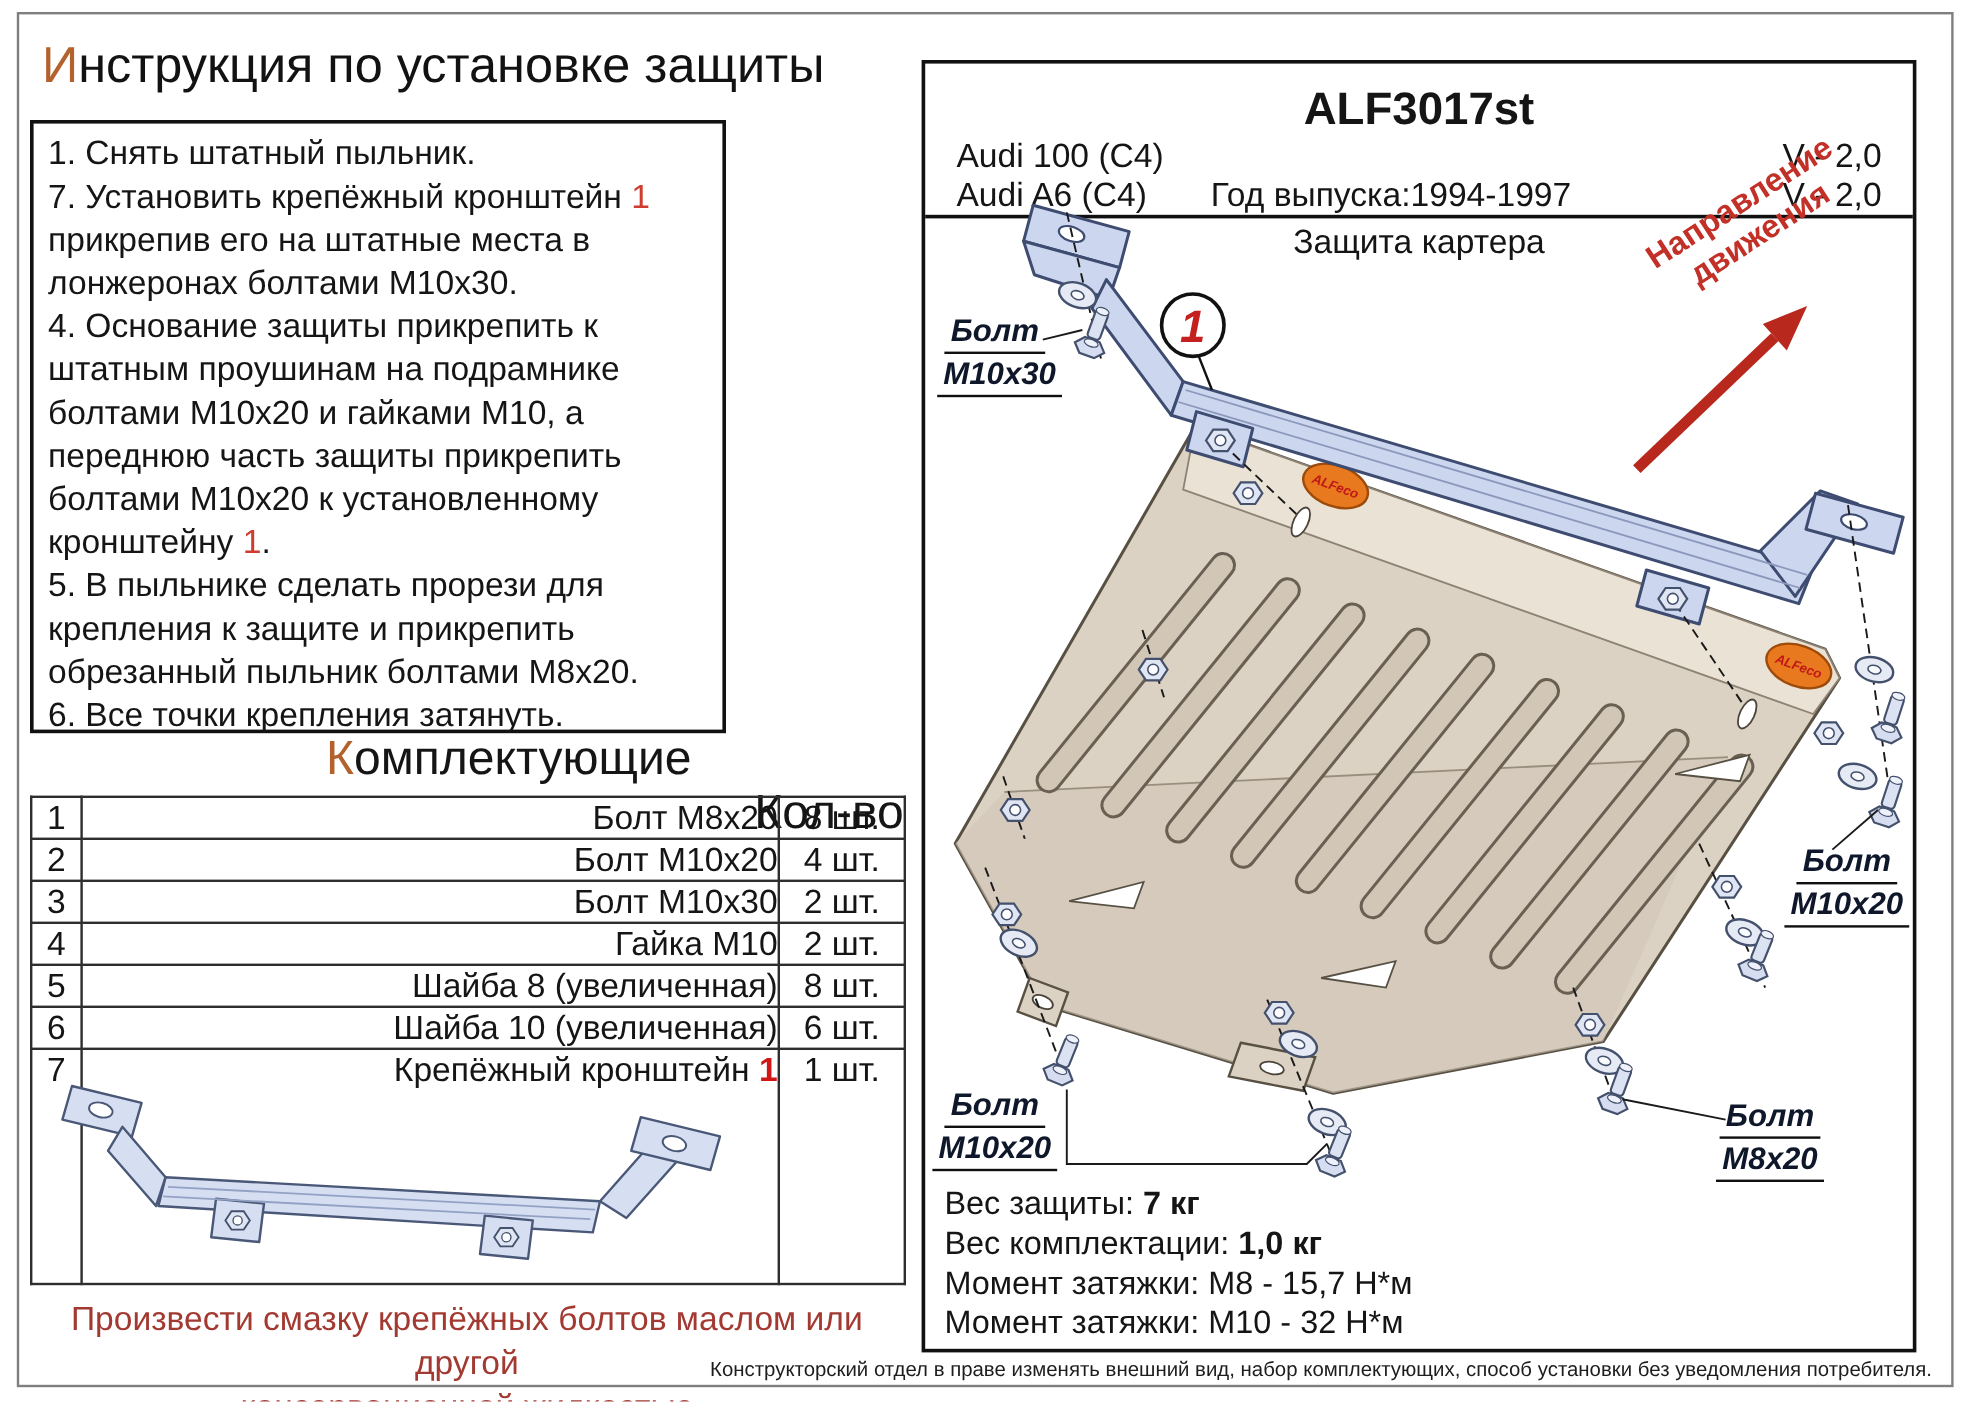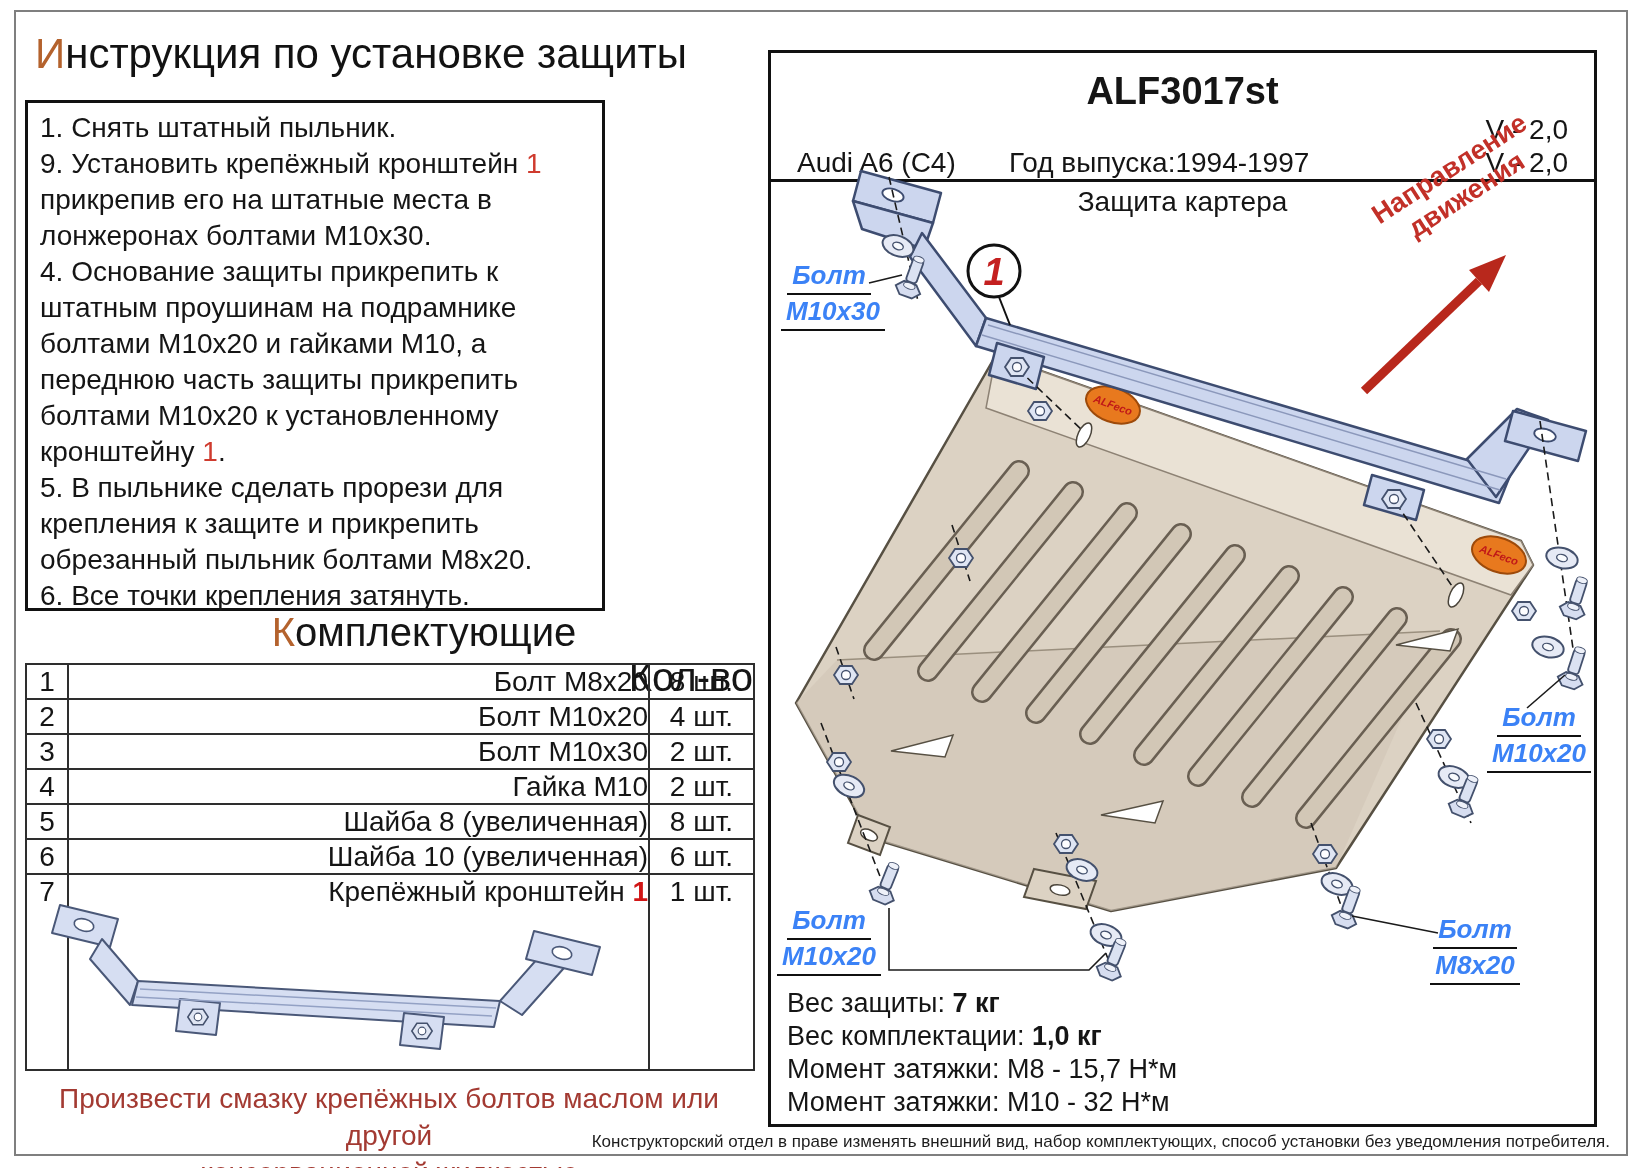--- a/index.html
+++ b/index.html
@@ -51,21 +51,21 @@
   .hengine{margin-left:auto;padding-right:26px;white-space:nowrap;}
   .product{text-align:center;font-size:28px;line-height:36px;margin-top:2px;}
 
   #diagram{position:absolute;left:1px;top:110px;}
 
   .dir-label{position:absolute;left:572px;top:98px;width:230px;
     transform:rotate(-33deg);text-align:center;
     font-size:27px;font-weight:700;line-height:31px;color:#c23028;}
 
   .lbl{position:absolute;text-align:center;
-    font-style:italic;font-weight:700;font-size:26px;line-height:33px;color:#3b82f6;}
+    font-style:italic;font-weight:700;font-size:26px;line-height:33px;color:#0f172a;}
   .lbl span{display:inline-block;border-bottom:2px solid #101010;padding:0 5px 1px;}
 
   .specs{position:absolute;left:16px;top:934px;font-size:27px;line-height:33px;
     white-space:nowrap;}
   .specs b{font-weight:700;}
 
   .footer{position:absolute;right:32px;top:1132px;font-size:17px;color:#1d1d1d;
     white-space:nowrap;}
 </style>
 </head>
@@ -89,21 +89,21 @@
     </g>
   </defs>
 </svg>
 
 <div class="frame"></div>
 
 <div class="title"><span class="accent">И</span><span>нструкция по установке защиты</span></div>
 
 <div class="instr-box">
   <p><span>1. Снять штатный пыльник.</span><span class="rednum"></span><span></span></p>
-  <p><span>9. Установить крепёжный кронштейн </span><span class="rednum">1</span><span> прикрепив его на штатные места в лонжеронах болтами М10х30.</span></p>
+  <p><span>7. Установить крепёжный кронштейн </span><span class="rednum">1</span><span> прикрепив его на штатные места в лонжеронах болтами М10х30.</span></p>
   <p><span>4. Основание защиты прикрепить к штатным проушинам на подрамнике болтами М10х20 и гайками М10, а переднюю часть защиты прикрепить болтами М10х20 к установленному кронштейну </span><span class="rednum">1</span><span>.</span></p>
   <p><span>5. В пыльнике сделать прорези для крепления к защите и прикрепить обрезанный пыльник болтами М8х20.</span><span class="rednum"></span><span></span></p>
   <p><span>6. Все точки крепления затянуть.</span><span class="rednum"></span><span></span></p>
 </div>
 
 <div class="parts-head">
   <span class="ph-left"><span class="accent">К</span><span>омплектующие</span></span>
   <span class="ph-right">Кол-во</span>
 </div>
 
@@ -172,20 +172,21 @@
 
 <div class="note">
   <div>Произвести смазку крепёжных болтов маслом или другой</div>
   <div>консервационной жидкостью</div>
 </div>
 
 <div class="rpanel">
   <div class="rhead">
     <div class="rcode">ALF3017st</div>
     <div class="hrow">
+      <span class="hcar">Audi 100 (C4)</span>
       <span class="hengine">V - 2,0</span>
     </div>
     <div class="hrow">
       <span class="hcar">Audi A6 (C4)</span>
       <span class="hyear">Год выпуска:1994-1997</span>
       <span class="hengine">V - 2,0</span>
     </div>
   </div>
   <div class="product">Защита картера</div>
 

